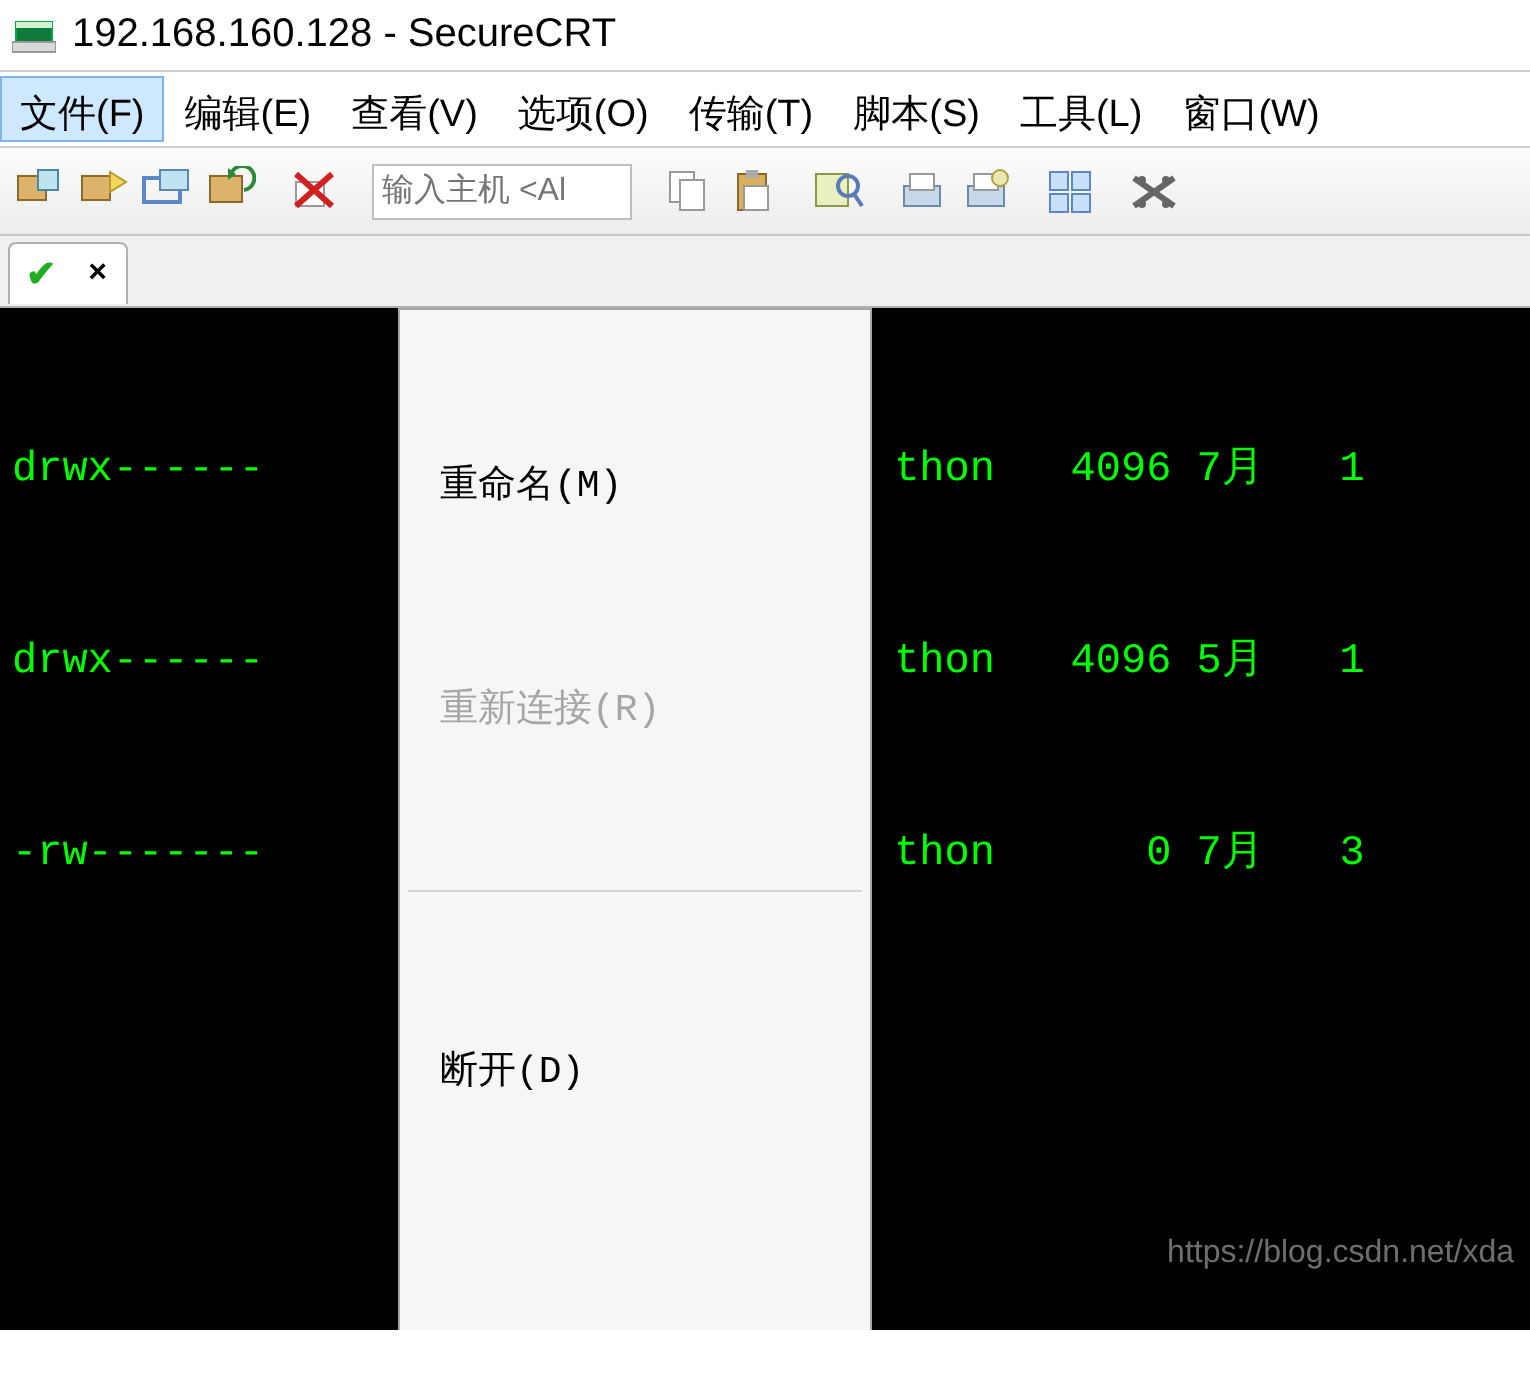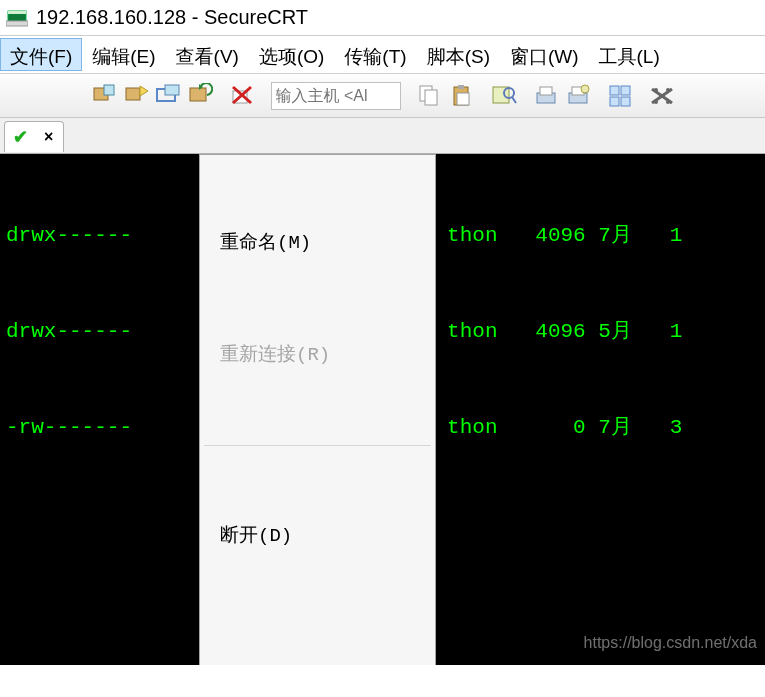--- a/index.html
+++ b/index.html
@@ -6,41 +6,41 @@
   body { font-family: "Microsoft YaHei", Tahoma, sans-serif; font-size: 16px; background: #fff; width: 765px; }
   
   .title-bar { display: flex; align-items: center; background: #fff; border-bottom: 1px solid #ccc; padding: 4px 6px; height: 36px; }
   .title-bar .app-icon { width: 22px; height: 22px; margin-right: 8px; }
   .title-bar .title-text { font-size: 20px; }
   
   .menu-bar { display: flex; background: #fff; border-bottom: 1px solid #d0d0d0; padding: 2px 0; height: 38px; }
   .menu-item { padding: 6px 10px; font-size: 19px; cursor: default; }
   .menu-item.active { background: #cde8ff; border: 1px solid #7eb4e6; padding: 5px 9px; }
   
-  .toolbar { display: flex; align-items: center; background: linear-gradient(#fdfdfd,#ececec); border-bottom: 1px solid #c8c8c8; padding: 4px 6px; height: 44px; gap: 6px; justify-content: center; }
+  .toolbar { display: flex; align-items: center; background: linear-gradient(#fdfdfd,#ececec); border-bottom: 1px solid #c8c8c8; padding: 4px 6px; height: 44px; gap: 6px; }
   .tb-icon { width: 26px; height: 26px; display: inline-block; }
   .tb-sep { width: 4px; }
   .host-input { width: 130px; height: 28px; font-size: 16px; padding: 0 4px; color: #9a9a9a; border: 1px solid #bfbfbf; background:#fff; }
   
   .tab-strip { display: flex; align-items: center; background: #f0f0f0; padding-top: 2px; border-bottom: 1px solid #b0b0b0; height: 36px; }
   .tab { display: flex; align-items: center; background: #fff; border: 1px solid #b0b0b0; border-bottom: none; border-radius: 4px 4px 0 0; padding: 4px 10px 4px 8px; margin-left: 4px; }
   .tab .check { color: #1fae1f; font-weight: bold; margin-right: 6px; font-size: 18px; }
   .tab .tab-label { font-size: 19px; font-weight: bold; }
   .tab .close-x { margin-left: 10px; font-size: 16px; font-weight: bold; }
   
   .terminal { position: relative; background: #000; color: #00ff00; font-family: "Consolas","Courier New",monospace; font-size: 21px; line-height: 32px; padding: 2px 0 2px 6px; height: 511px; overflow: hidden; white-space: pre; }
   .terminal .row { display: block; }
   
   .context-menu { position: absolute; left: 199px; top: 0; width: 237px; background: #f6f6f6; border: 1px solid #a6a6a6; box-shadow: 2px 2px 4px rgba(0,0,0,0.25); font-size: 19px; color: #000; }
   .cm-item { display: flex; justify-content: space-between; align-items: center; padding: 8px 14px 8px 20px; cursor: default; }
   .cm-item.disabled { color: #a6a6a6; }
   .cm-sep { height: 1px; background: #d6d6d6; margin: 2px 4px; }
   .cm-item .shortcut { font-size: 17px; color: #555; }
   
-  .watermark { position: absolute; right: 8px; bottom: 6px; color: rgba(200,200,200,0.55); font-family: Tahoma, sans-serif; font-size: 16px; mix-blend-mode: screen; pointer-events: none; }
+  .watermark { position: absolute; right: 8px; bottom: 22px; color: rgba(200,200,200,0.55); font-family: Tahoma, sans-serif; font-size: 16px; mix-blend-mode: screen; pointer-events: none; }
 </style>
 </head>
 <body>
 
 <div class="title-bar">
   <span class="app-icon">
     <svg width="22" height="22" viewBox="0 0 22 22">
       <rect x="2" y="4" width="18" height="12" fill="#0f7a3a" stroke="#0a4" stroke-width="1"></rect>
       <rect x="2" y="4" width="18" height="3" fill="#d0f0d0"></rect>
       <rect x="0" y="14" width="22" height="5" fill="#d9d9d9" stroke="#999"></rect>
@@ -49,22 +49,22 @@
   <span class="title-text">192.168.160.128 - SecureCRT</span>
 </div>
 
 <div class="menu-bar">
   <div class="menu-item active">文件(F)</div>
   <div class="menu-item">编辑(E)</div>
   <div class="menu-item">查看(V)</div>
   <div class="menu-item">选项(O)</div>
   <div class="menu-item">传输(T)</div>
   <div class="menu-item">脚本(S)</div>
+  <div class="menu-item">工具(L)</div>
   <div class="menu-item">窗口(W)</div>
-  <div class="menu-item">工具(L)</div>
 </div>
 
 <div class="toolbar">
   <span class="tb-icon"><svg width="26" height="26">
         <rect x="3" y="5" width="14" height="12" fill="#dcb36a" stroke="#8a6a2a"></rect>
         <rect x="13" y="2" width="10" height="10" fill="#bfe3ef" stroke="#4a8aa0"></rect>
       </svg></span>
   <span class="tb-icon"><svg width="26" height="26">
         <rect x="3" y="5" width="14" height="12" fill="#dcb36a" stroke="#8a6a2a"></rect>
         <polygon points="17,3 25,8 17,13" fill="#f6d65a" stroke="#b59a2a"></polygon>

